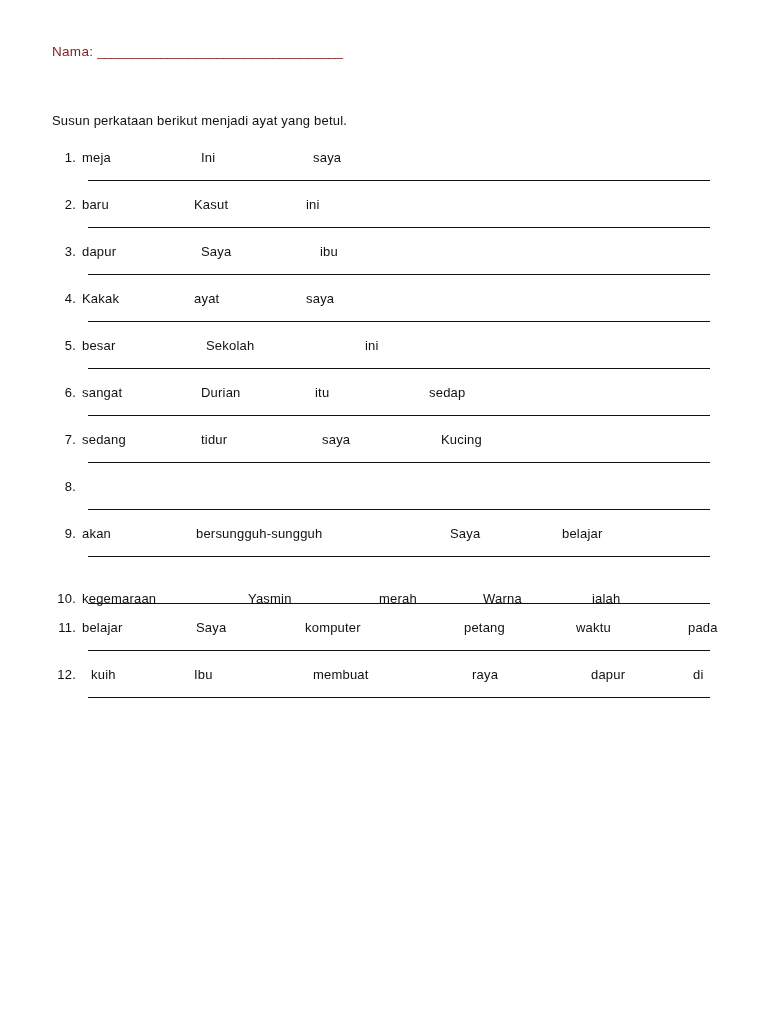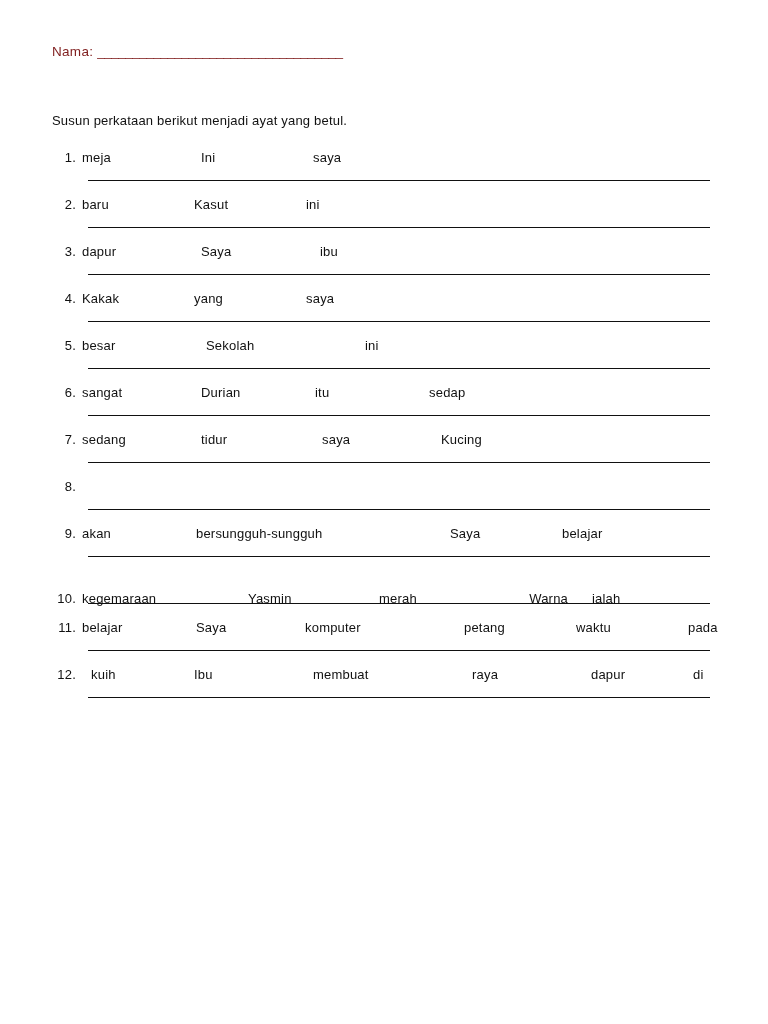--- a/index.html
+++ b/index.html
@@ -114,21 +114,21 @@
   .sp-h .word:nth-child(3) { width: 95px; }
   .sp-h .word:nth-child(4) { width: 70px; }
 
   .sp-i .word:nth-child(1) { width: 90px; }
   .sp-i .word:nth-child(2) { width: 230px; }
   .sp-i .word:nth-child(3) { width: 88px; }
 
   .sp-j .word:nth-child(1) { width: 142px; }
   .sp-j .word:nth-child(2) { width: 107px; }
   .sp-j .word:nth-child(3) { width: 80px; margin-top: 18px; }
-  .sp-j .word:nth-child(4) { width: 85px; text-align: right; }
+  .sp-j .word:nth-child(4) { width: 85px; }
 
   .sp-k .word:nth-child(1) { width: 90px; }
   .sp-k .word:nth-child(2) { width: 85px; }
   .sp-k .word:nth-child(3) { width: 135px; }
   .sp-k .word:nth-child(4) { width: 88px; }
   .sp-k .word:nth-child(5) { width: 88px; }
 
   .sp-l .word:nth-child(1) { width: 79px; padding-left: 9px; }
   .sp-l .word:nth-child(2) { width: 95px; }
   .sp-l .word:nth-child(3) { width: 135px; }
@@ -183,21 +183,21 @@
         </span>
       </div>
       <div class="answer-line"></div>
     </li>
 
     <li class="qitem">
       <div class="qrow">
         <span class="qnum">4.</span>
         <span class="words sp-d">
           <span class="word">Kakak</span>
-          <span class="word">yang</span>
+          <span class="word">ayat</span>
           <span class="word">saya</span>
         </span>
       </div>
       <div class="answer-line"></div>
     </li>
 
     <li class="qitem">
       <div class="qrow">
         <span class="qnum">5.</span>
         <span class="words sp-e">

